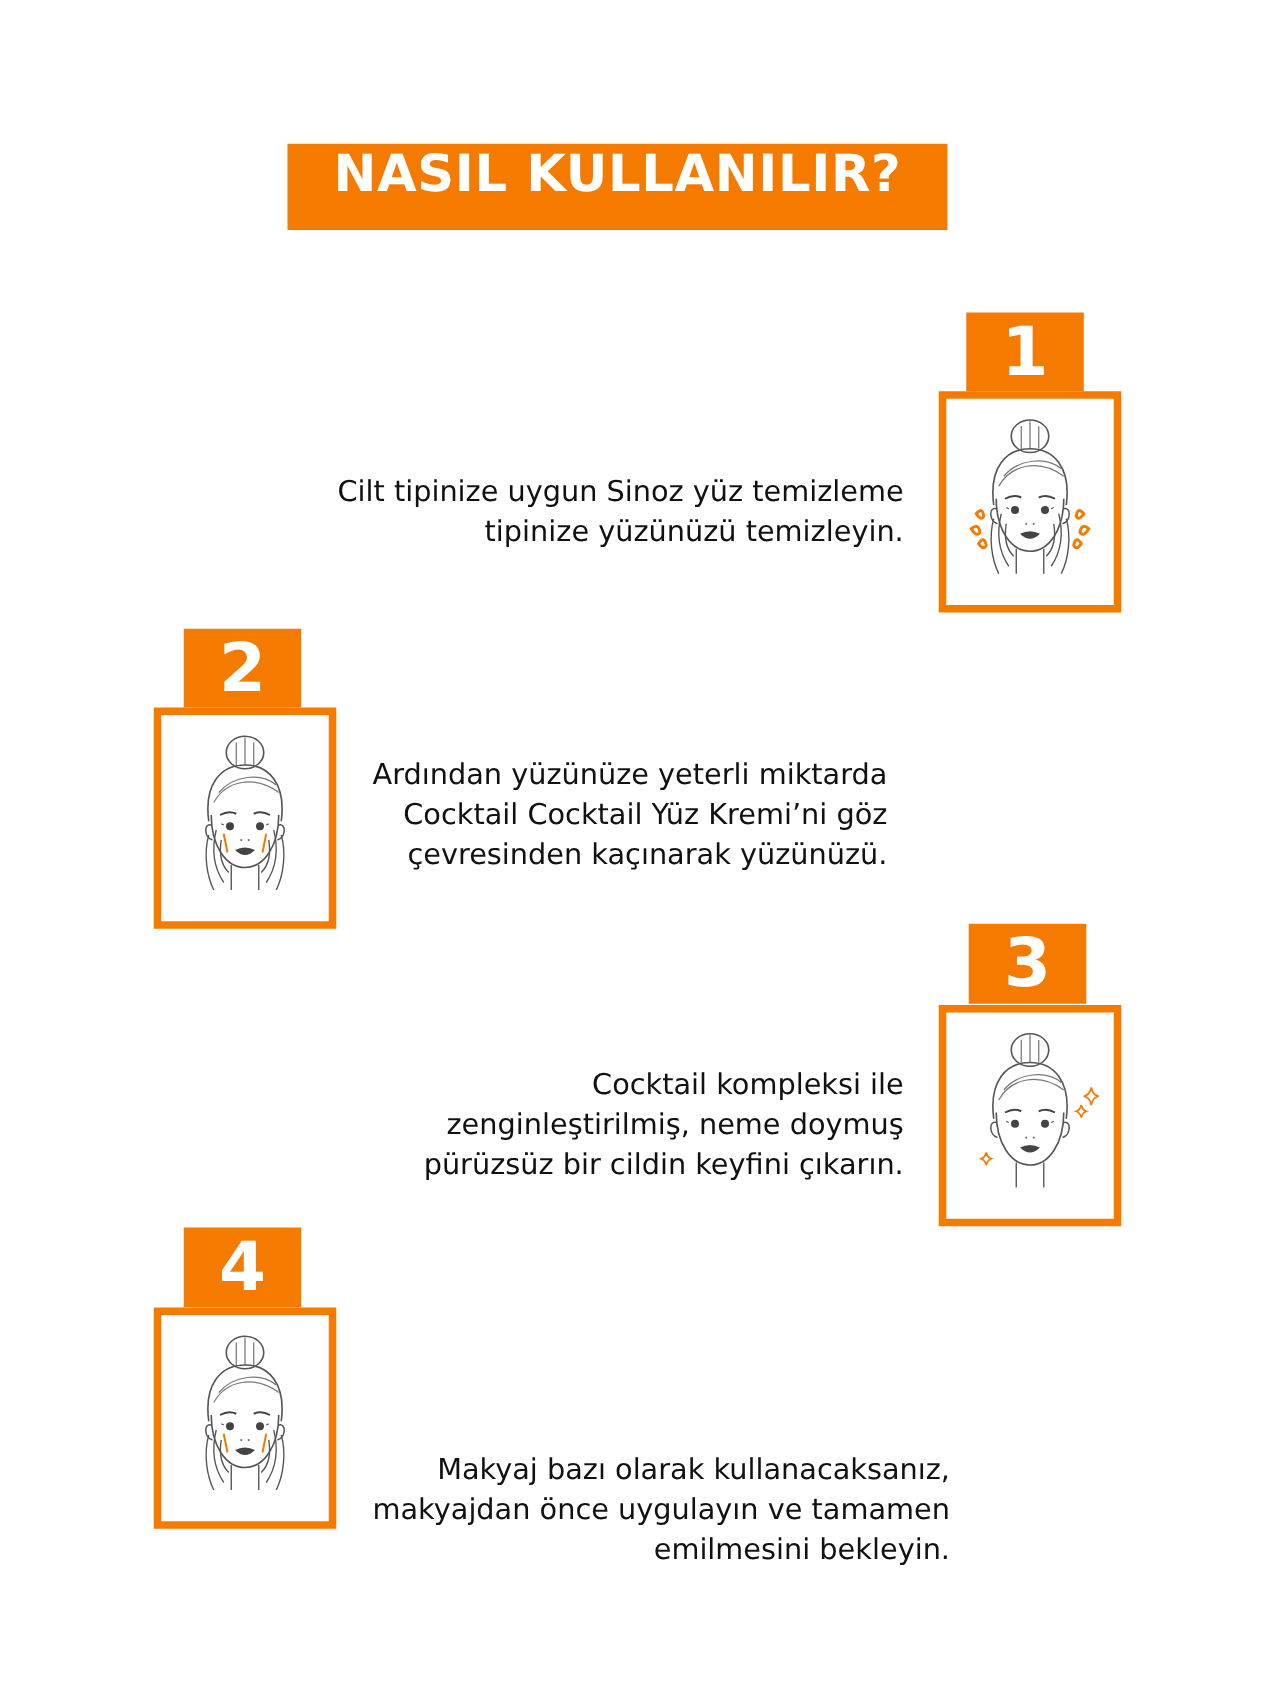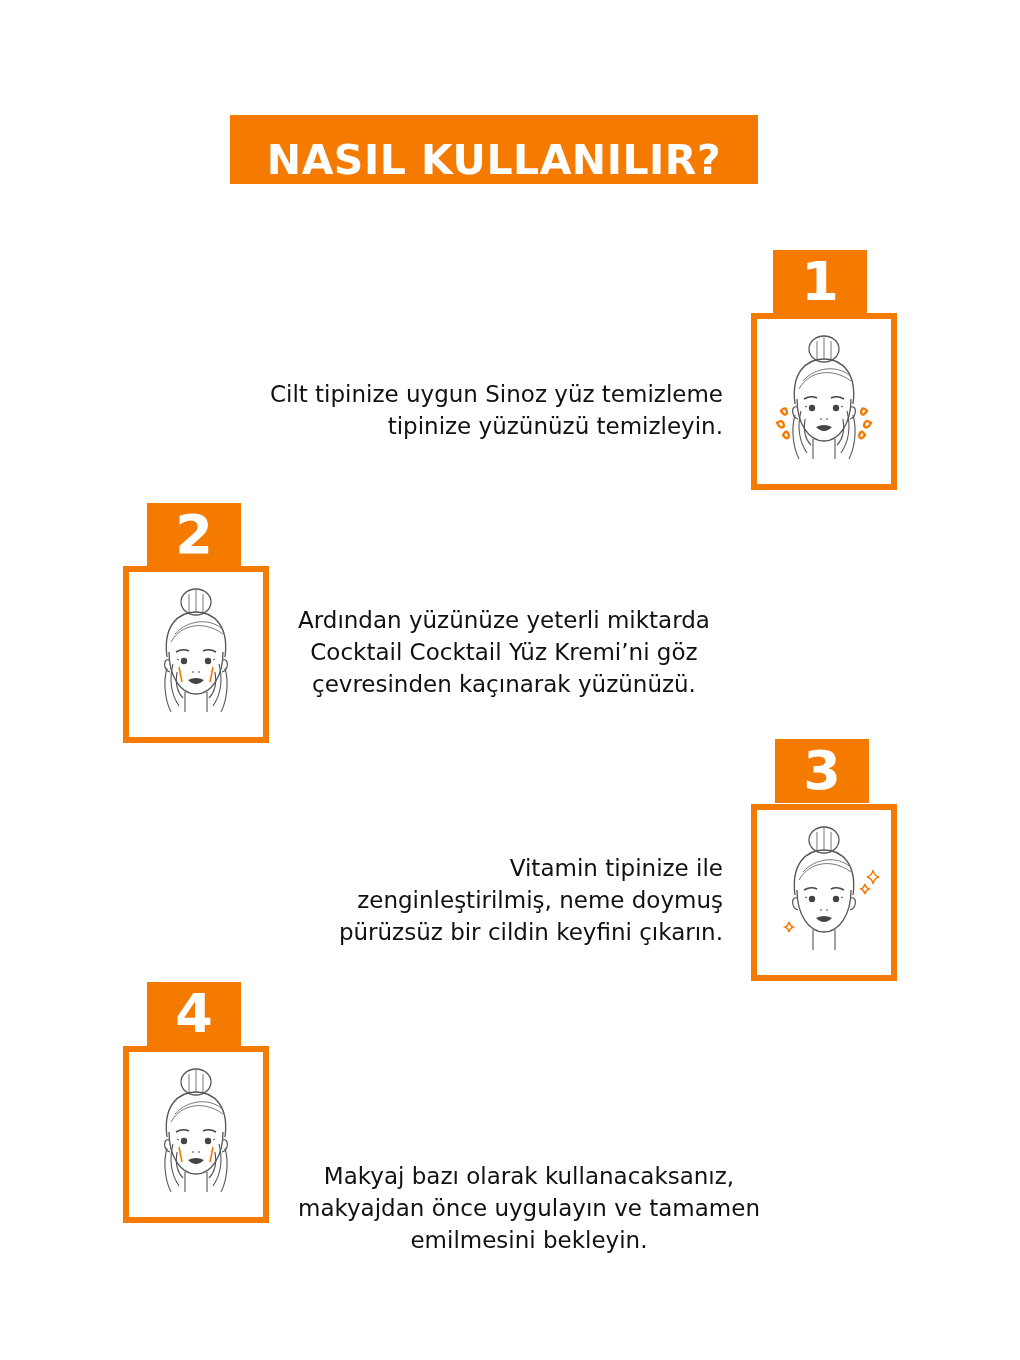--- a/index.html
+++ b/index.html
@@ -1,25 +1,25 @@
 <!DOCTYPE html>
 <html><head>
   <meta charset="utf-8">
   <style>
     html, body { margin:0; padding:0; background:#ffffff; }
     body { width:1020px; height:1360px; position:relative; overflow:hidden; font-family:"Liberation Sans", sans-serif; }
-    .title-box { position:absolute; left:230px; top:115px; width:528px; height:69px; background:#F47A00; display:flex; align-items:flex-end; justify-content:center; }
+    .title-box { position:absolute; left:230px; top:115px; width:528px; height:69px; background:#F47A00; display:flex; align-items:flex-start; justify-content:center; }
     .title-box span { color:#ffffff; font-weight:700; font-size:41px; letter-spacing:0.5px; font-family:"DejaVu Sans", sans-serif; }
     .badge { position:absolute; width:94px; height:64px; background:#F47A00; display:flex; align-items:center; justify-content:center; }
     .badge span { color:#fff; font-weight:700; font-size:54px; font-family:"DejaVu Sans", sans-serif; line-height:1; }
     .frame { position:absolute; width:134px; height:165px; border:6px solid #F47A00; background:#fff; }
     .frame svg { position:absolute; left:0; top:0; width:134px; height:165px; }
     .step-text { position:absolute; font-family:"DejaVu Sans", sans-serif; font-size:23px; line-height:32px; color:#111;margin-top:16px; }
     .right { text-align:right; }
-    .left { text-align:center; }
+    .left { text-align:right; }
     .step-text div { white-space:nowrap; }
   </style>
 </head>
 <body>
 
 <div class="title-box">
   <span>NASIL KULLANILIR?</span>
 </div>
 
 <svg width="0" height="0" style="position:absolute">
@@ -101,21 +101,21 @@
   <svg viewBox="0 0 134 165">
     <use href="#face"></use>
     <g fill="none" stroke="#F47A00" stroke-width="1.4">
       <path d="M116 60 q1 6 6 7 q-5 1 -6 7 q-1 -6 -6 -7 q5 -1 6 -7z"></path>
       <path d="M108 74 q1 4 4 5 q-3 1 -4 5 q-1 -4 -4 -5 q3 -1 4 -5z"></path>
       <path d="M32 112 q1 4 4 5 q-3 1 -4 5 q-1 -4 -4 -5 q3 -1 4 -5z"></path>
     </g>
   </svg>
 </div>
 <div class="step-text right" style="right:297px; top:836px;">
-  <div>Vitamin tipinize ile</div>
+  <div>Cocktail kompleksi ile</div>
   <div>zenginleştirilmiş, neme doymuş</div>
   <div>pürüzsüz bir cildin keyfini çıkarın.</div>
 </div>
 
 <div class="badge" style="left:147px; top:982px;">
   <span>4</span>
 </div>
 <div class="frame" style="left:123px; top:1046px;">
   <svg viewBox="0 0 134 165">
     <use href="#face"></use>

